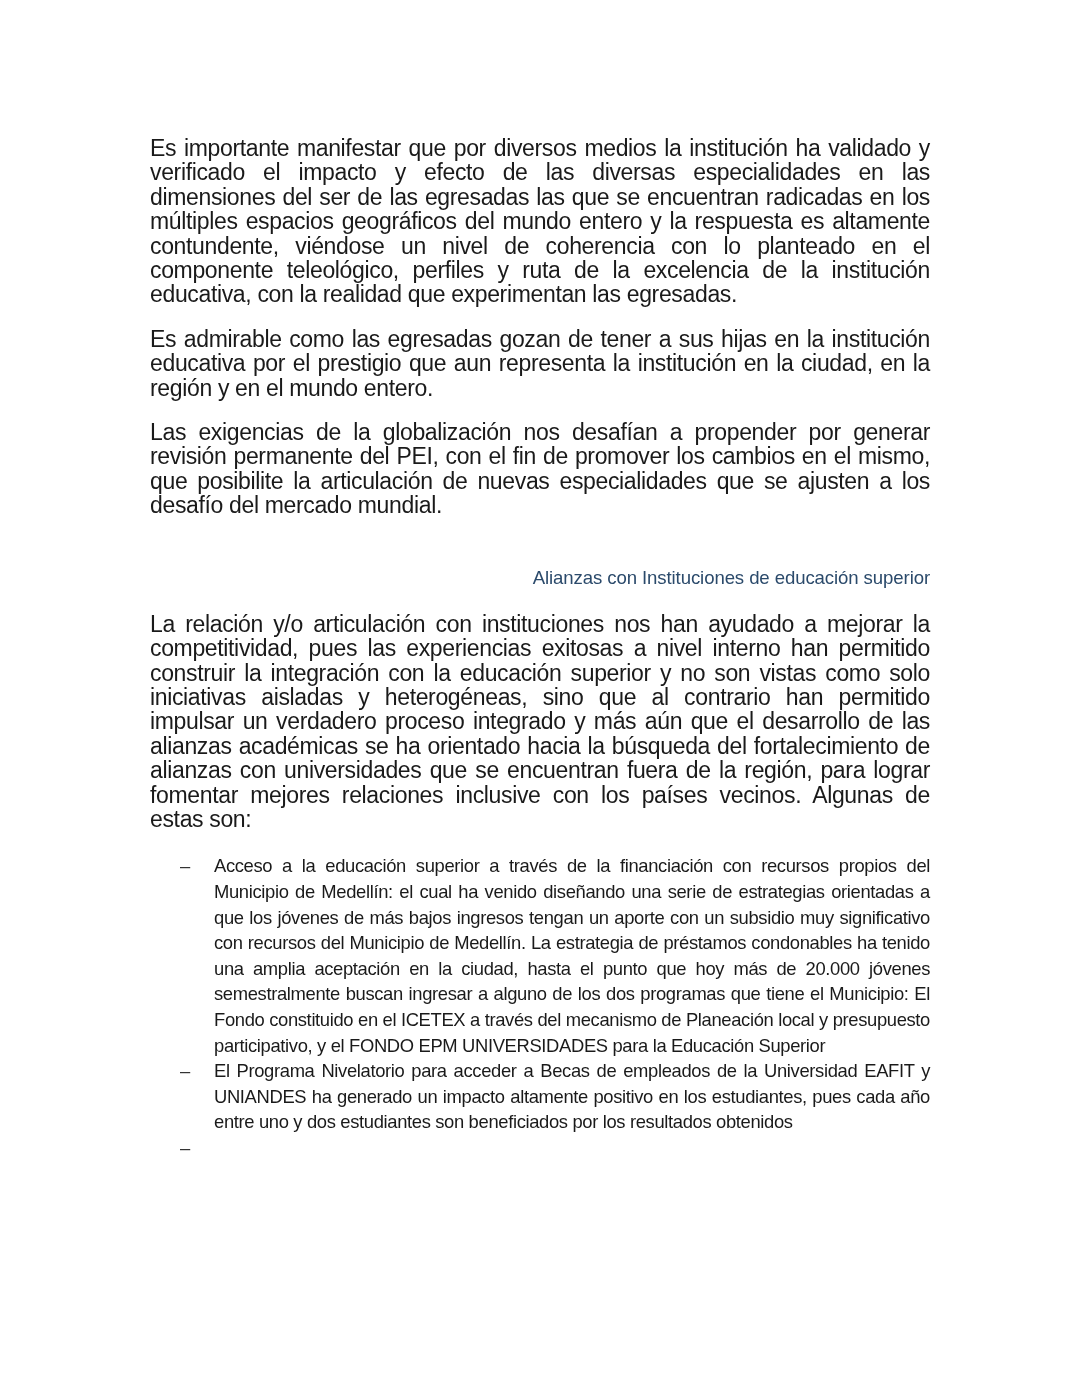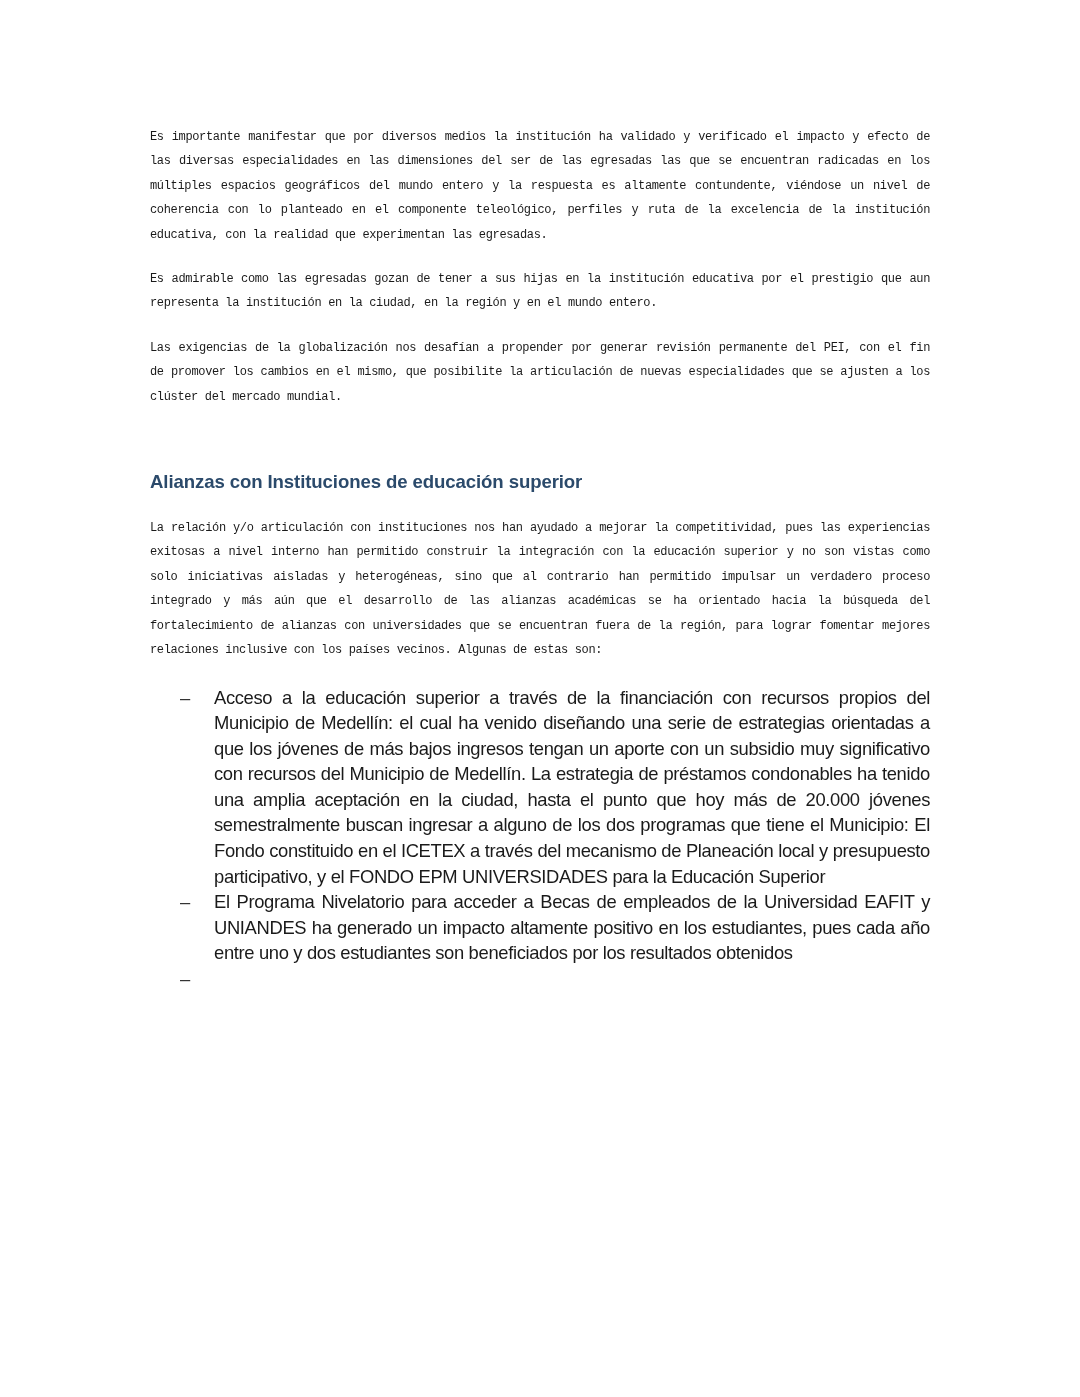--- a/index.html
+++ b/index.html
@@ -15,38 +15,39 @@
       font-family: "Liberation Sans", sans-serif;
       color: #1a1a1a;
     }
     .page {
       position: absolute;
       left: 150px;
       top: 124px;
       width: 780px;
     }
     .para {
-      font-family: Liberation Mono, monospace;
-      font-size: 12px;
+      font-family: Liberation Sans, sans-serif;
+      font-size: 23px;
       line-height: 24.4px;
       text-align: justify;
-      margin: 1px 0 20px 0;
+      margin: 12px 0 20px 0;
       letter-spacing: -0.35px;
       word-spacing: 0px;
     }
     .para.p1 { margin-bottom: 20px; }
     .para.last-top { margin-bottom: 0; }
     .heading {
       font-family: "Liberation Sans", sans-serif;
       font-size: 18.6px;
       line-height: 24px;
       color: #2b4a6b;
-      margin: 61px 0 22px 0;
-      font-weight: bold;
+      margin: 48px 0 22px 0;
+      font-weight: normal;
       letter-spacing: -0.1px;
+      text-align: right;
     }
     .list {
       list-style: none;
       margin: 0;
       padding: 0;
     }
     .list-item {
       position: relative;
       padding-left: 64px;
       font-size: 18.4px;
@@ -65,21 +66,21 @@
       margin-top: 0px;
       padding-top: 2px;
     }
   </style>
 </head>
 <body>
 
 <div class="page">
   <p class="para p1">Es importante manifestar que por diversos medios la institución ha validado y verificado el impacto y efecto de las diversas especialidades en las dimensiones del ser de las egresadas las que se encuentran radicadas en los múltiples espacios geográficos del mundo entero y la respuesta es altamente contundente, viéndose un nivel de coherencia con lo planteado en el componente teleológico, perfiles y ruta de la excelencia de la institución educativa, con la realidad que experimentan las egresadas.</p>
   <p class="para">Es admirable como las egresadas gozan de tener a sus hijas en la institución educativa por el prestigio que aun representa la institución en la ciudad, en la región y en el mundo entero.</p>
-  <p class="para last-top">Las exigencias de la globalización nos desafían a propender por generar revisión permanente del PEI, con el fin de promover los cambios en el mismo, que posibilite la articulación de nuevas especialidades que se ajusten a  los clúster del mercado mundial.</p>
+  <p class="para last-top">Las exigencias de la globalización nos desafían a propender por generar revisión permanente del PEI, con el fin de promover los cambios en el mismo, que posibilite la articulación de nuevas especialidades que se ajusten a  los desafío del mercado mundial.</p>
 
   <h2 class="heading">Alianzas con Instituciones de educación superior</h2>
 
   <p class="para">La relación y/o articulación con instituciones nos han ayudado a mejorar la competitividad, pues las experiencias exitosas a nivel interno han permitido construir la integración con la educación superior y no son vistas como solo iniciativas aisladas y heterogéneas, sino que al contrario han permitido impulsar un verdadero proceso integrado y más aún que el desarrollo de las alianzas académicas se ha orientado hacia la búsqueda del fortalecimiento de alianzas con universidades que se encuentran fuera de la región, para lograr fomentar mejores relaciones inclusive con los países vecinos. Algunas de estas son:</p>
 
   <div class="list-wrap">
     <ul class="list">
       <li class="list-item">
         <span class="dash">–</span>
         <span>Acceso a la educación superior a través de la financiación con recursos propios del Municipio de Medellín: el cual ha venido diseñando una serie de estrategias orientadas a que los jóvenes de más bajos ingresos tengan un aporte con un subsidio muy significativo con recursos del Municipio de Medellín. La estrategia de préstamos condonables ha tenido una amplia aceptación en la ciudad, hasta el punto que hoy más de 20.000 jóvenes semestralmente buscan ingresar a alguno de los dos programas que tiene el Municipio: El Fondo constituido en el ICETEX a través del mecanismo de Planeación local y presupuesto participativo, y el FONDO EPM UNIVERSIDADES para la Educación Superior</span>

